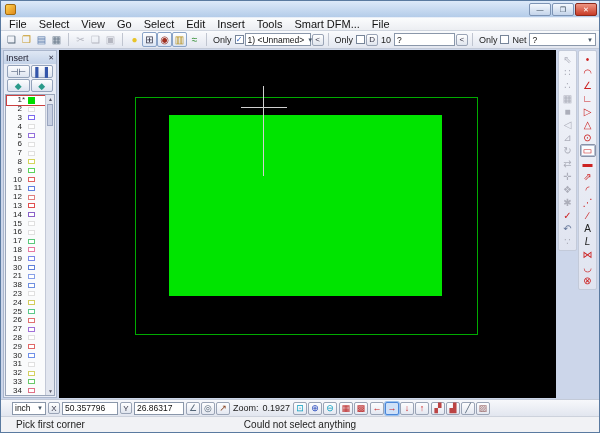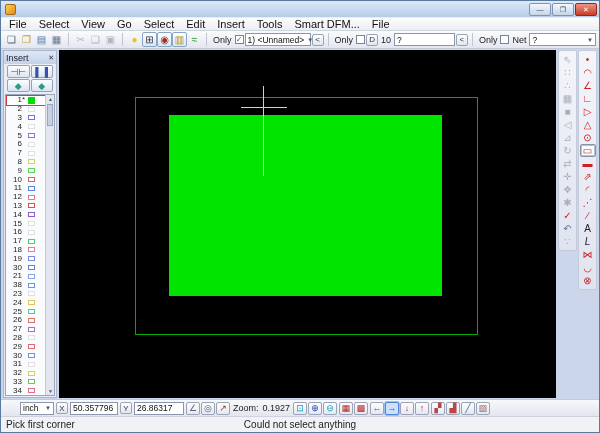--- a/index.html
+++ b/index.html
@@ -73,31 +73,31 @@
   .right-tools{width:40px;flex:none;display:flex;gap:1px;align-items:flex-start;}
   .tools-col{width:19px;display:flex;flex-direction:column;align-items:center;padding:2px 0;
     background:linear-gradient(#f3f5fa,#e0e4f0);border:1px solid #c3cad9;border-radius:2px;}
   .tool-icon{width:16px;height:13px;display:flex;align-items:center;justify-content:center;
     font-size:10px;line-height:12px;color:var(--c,#cc2222);border:1px solid transparent;border-radius:2px;
     background:none;padding:0;flex:none;}
   .tool-icon.disabled{color:#acaeba;}
   .tool-icon.selected{border-color:#8892a8;background:#fbfcfe;box-shadow:inset 0 0 0 1px #b9c2d4;}
   .tool-icon.italic{font-style:italic;}
   
-  .bottombar{height:17px;display:flex;align-items:center;gap:2px;padding:0 19px;
+  .bottombar{height:17px;display:flex;align-items:center;gap:2px;padding:0 11px;
     background:linear-gradient(#f7f8fb,#e2e6ef);border-top:1px solid #c3cad8;font-size:9px;flex:none;}
   .bb-btn{height:13px;min-width:14px;border:1px solid #9aa4b6;border-radius:2px;padding:0 1px;
     background:linear-gradient(#fdfdfe,#e4e8f1);font-size:9px;color:var(--c,#333);
     display:inline-flex;align-items:center;justify-content:center;flex:none;}
   .bb-btn.selected{border-color:#4a86d8;background:#cfe1f8;box-shadow:0 0 0 1px #9cc2ee;}
   .zoom-lbl{color:#222;white-space:nowrap;margin:0 1px;}
   
   .statusbar{height:16px;background:#f1f2f5;border-top:1px solid #cdd2dc;display:flex;
     align-items:center;font-size:10px;color:#222;position:relative;flex:none;}
-  .status-left{margin-left:5px;}
+  .status-left{margin-left:15px;}
   .status-center{position:absolute;left:50%;transform:translateX(-50%);}
 </style>
 </head>
 <body>
 
 <div class="window">
 
   <div class="titlebar">
     <span class="app-icon"></span>
     <div class="winbtns">
@@ -509,21 +509,21 @@
     </div>
 
   </div>
 
   <div class="bottombar">
     <span class="combo" style="width:34px">
       <span>inch</span>
       <span class="caret" style="margin-left:auto">▼</span>
     </span>
     <button class="mini-btn">X</button>
-    <span class="field" style="width:48px">50.357796</span>
+    <span class="field" style="width:56px">50.357796</span>
     <button class="mini-btn">Y</button>
     <span class="field" style="width:50px">26.86317</span>
     <div style="display:flex;gap:1px">
       <button class="bb-btn" style="--c: #556677;">
           <span>∠</span>
         </button>
         <button class="bb-btn" style="--c: #556677;">
           <span>◎</span>
         </button>
         <button class="bb-btn" style="--c: #884422;">

